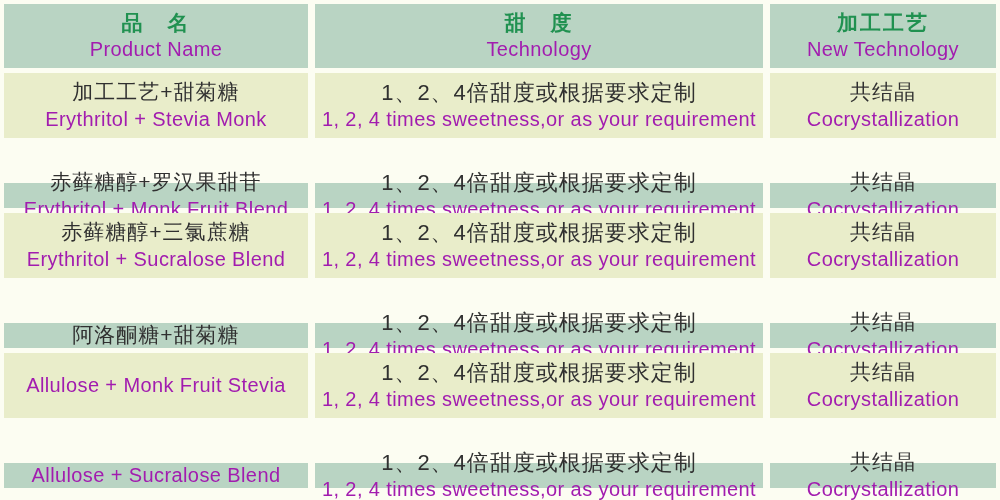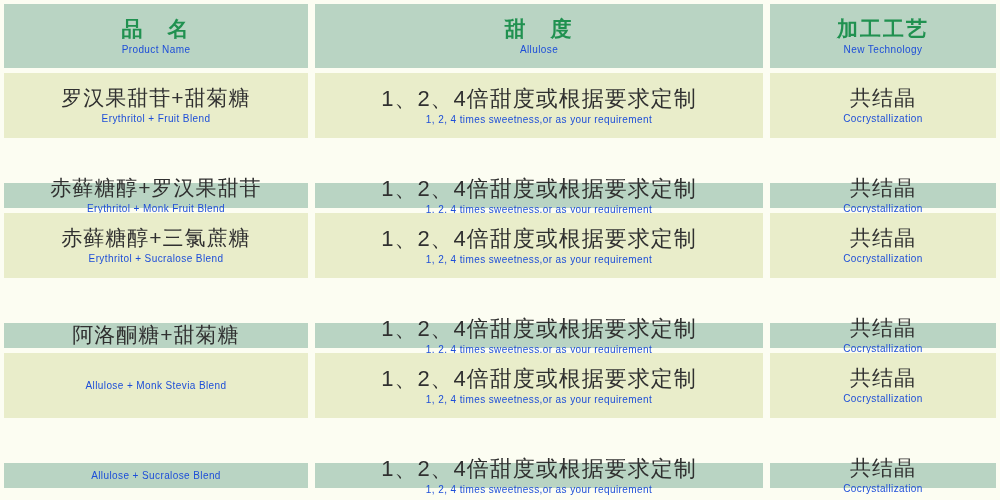--- a/index.html
+++ b/index.html
@@ -44,49 +44,49 @@
     line-height: 1.15;
     white-space: nowrap;
   }
   .head .zh {
     color: var(--header-accent);
     font-weight: bold;
     font-size: 21px;
     letter-spacing: 2px;
   }
   .en {
-    font-size: 10px;
-    color: #1d4ed8;
+    font-size: 20px;
+    color: #a21caf;
     letter-spacing: 0.4px;
     line-height: 1.15;
     white-space: nowrap;
   }
   .sweet .zh { font-size: 22px; text-align: right; }
 </style>
 </head>
 <body>
 
 <div class="table-wrap">
 
   <div class="cell head">
     <div class="zh">品　名</div>
     <div class="en">Product Name</div>
   </div>
   <div class="cell head">
     <div class="zh">甜　度</div>
-    <div class="en">Allulose</div>
+    <div class="en">Technology</div>
   </div>
   <div class="cell head">
     <div class="zh">加工工艺</div>
     <div class="en">New Technology</div>
   </div>
 
   <div class="cell odd">
-    <div class="zh">罗汉果甜苷+甜菊糖</div>
-    <div class="en">Erythritol + Fruit Blend</div>
+    <div class="zh">加工工艺+甜菊糖</div>
+    <div class="en">Erythritol + Stevia Monk</div>
   </div>
   <div class="cell odd sweet">
     <div class="zh">1、2、4倍甜度或根据要求定制</div>
     <div class="en">1, 2, 4 times sweetness,or as your requirement</div>
   </div>
   <div class="cell odd">
     <div class="zh">共结晶</div>
     <div class="en">Cocrystallization</div>
   </div>
 
@@ -122,21 +122,21 @@
   <div class="cell even sweet">
     <div class="zh">1、2、4倍甜度或根据要求定制</div>
     <div class="en">1, 2, 4 times sweetness,or as your requirement</div>
   </div>
   <div class="cell even">
     <div class="zh">共结晶</div>
     <div class="en">Cocrystallization</div>
   </div>
 
   <div class="cell odd">
-    <div class="en">Allulose + Monk Stevia Blend</div>
+    <div class="en">Allulose + Monk Fruit Stevia</div>
   </div>
   <div class="cell odd sweet">
     <div class="zh">1、2、4倍甜度或根据要求定制</div>
     <div class="en">1, 2, 4 times sweetness,or as your requirement</div>
   </div>
   <div class="cell odd">
     <div class="zh">共结晶</div>
     <div class="en">Cocrystallization</div>
   </div>
 

